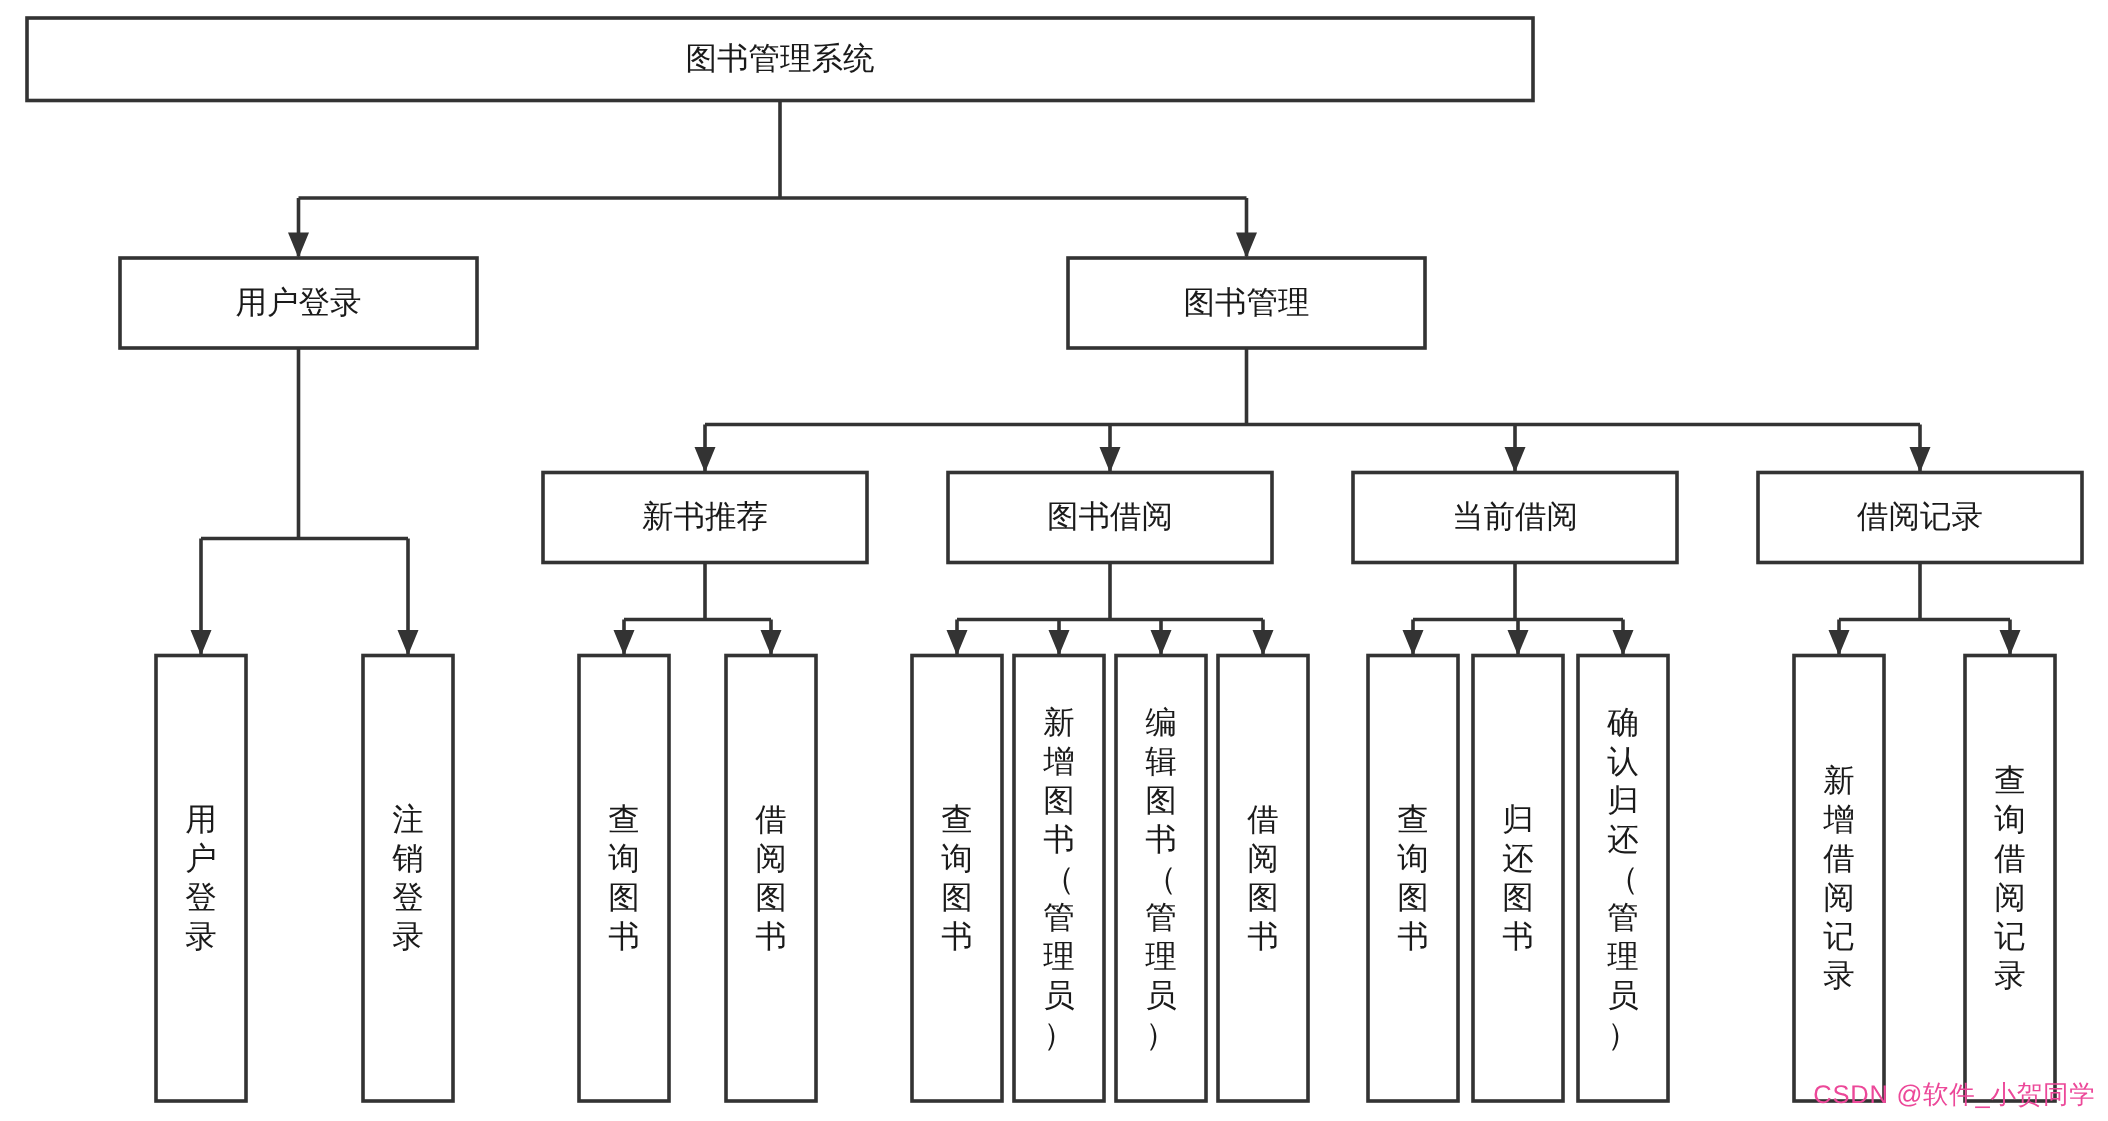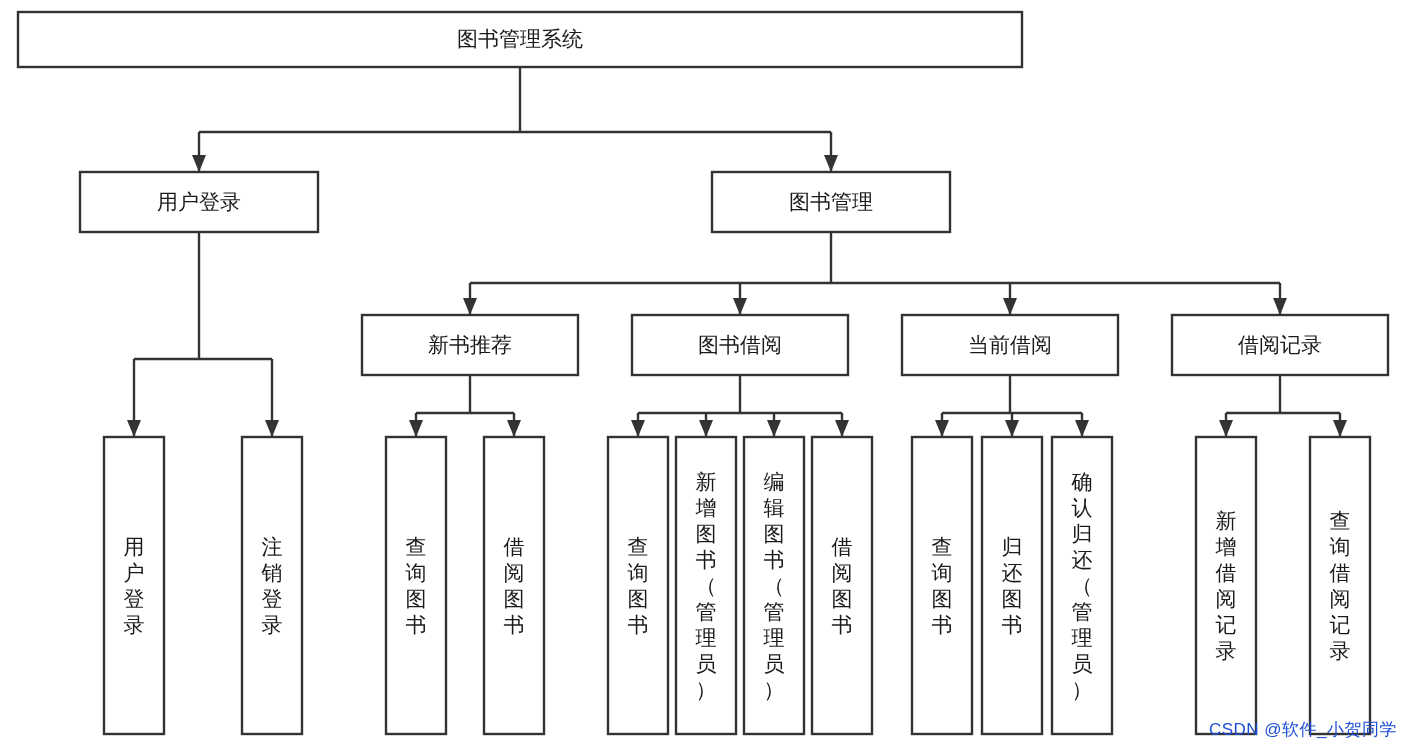--- a/index.html
+++ b/index.html
@@ -54,21 +54,21 @@
     font-family: "Liberation Sans", "DejaVu Sans", sans-serif;
     font-size: 21px;
     text-anchor: middle;
   }
   .watermark-text {
     position: absolute;
     right: 8px;
     bottom: 6px;
     font-family: "Liberation Sans", "DejaVu Sans", sans-serif;
     font-size: 17px;
-    color: #1d4ed8;
+    color: #ec4899;
     letter-spacing: 0.5px;
     white-space: nowrap;
     user-select: none;
   }
 </style>
 </head>
 <body>
 
 <div id="diagram-root">
   <svg class="diagram-canvas" viewBox="0 0 1405 747">

